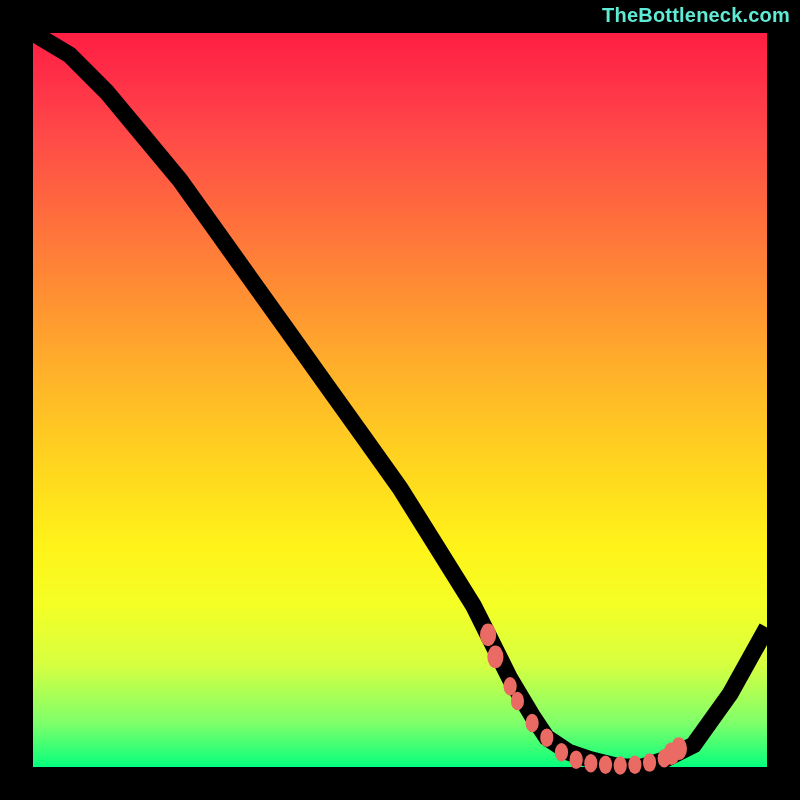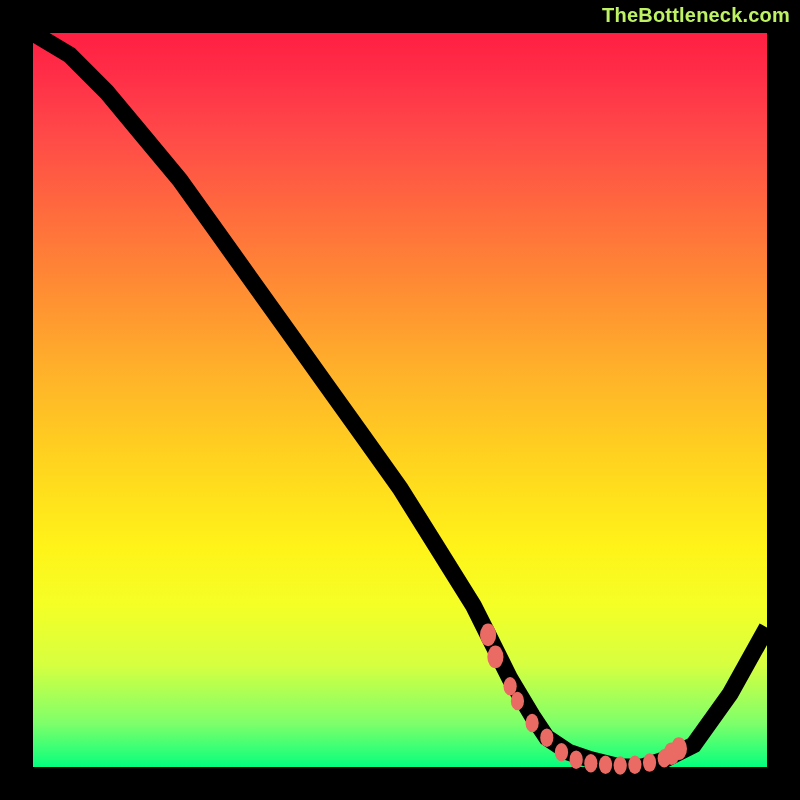--- a/index.html
+++ b/index.html
@@ -14,21 +14,21 @@
   .frame {
     position: relative;
     width: 800px;
     height: 800px;
     background: #000;
   }
   .watermark {
     position: absolute;
     top: 4px;
     right: 10px;
-    color: #bef264;
+    color: #5eead4;
     font-size: 20px;
     font-weight: 600;
     letter-spacing: 0.2px;
     user-select: none;
   }
   .plot-area {
     position: absolute;
     left: 33px;
     right: 33px;
     top: 33px;

